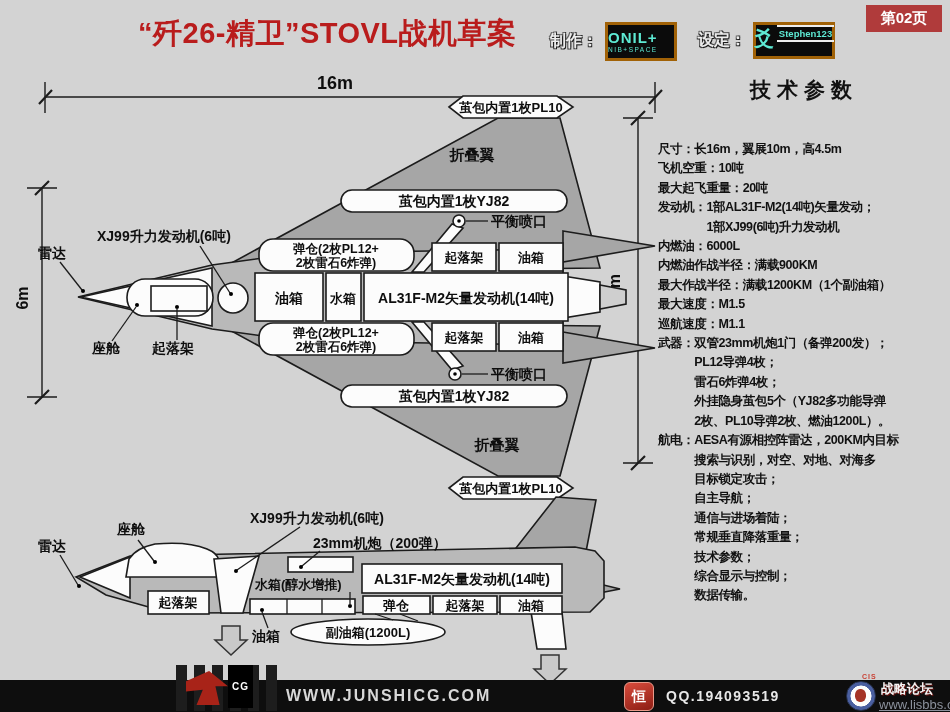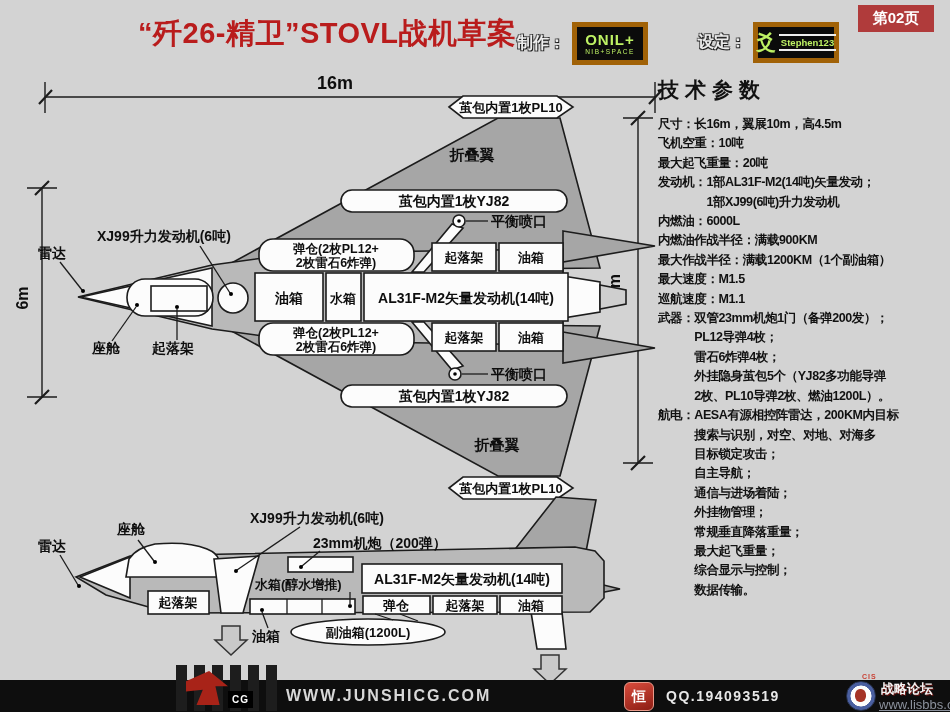--- a/index.html
+++ b/index.html
@@ -1,36 +1,36 @@
 <!DOCTYPE html>
 <html><head>
 <meta charset="utf-8">
 <style>
   html,body{margin:0;padding:0;background:#888;}
   .page{position:relative;width:950px;height:712px;background:#d3d3d3;overflow:hidden;
         font-family:"Liberation Sans",sans-serif;color:#111;}
   
-  .badge{position:absolute;right:16px;top:5px;width:76px;height:27px;background:#b03b3b;color:#fff;
+  .badge{position:absolute;right:8px;top:5px;width:76px;height:27px;background:#b03b3b;color:#fff;
          font-weight:bold;font-size:15px;display:flex;align-items:center;justify-content:center;}
   .title{position:absolute;left:138px;top:14px;margin:0;font-size:29px;font-weight:900;color:#b91c1c;letter-spacing:0.5px;white-space:nowrap;}
   .credit{position:absolute;top:22px;display:flex;align-items:center;gap:7px;}
   .credit .lbl{font-size:16px;font-weight:900;color:#ededed;
                text-shadow:1px 1px 0 #1a1a1a,-1px -1px 0 #666,1px -1px 0 #333,-1px 1px 0 #333;}
-  .producer{left:517px;}
+  .producer{left:550px;}
   .designer{left:698px;}
-  .logo-box{background:#0b0b0b;border:5px solid #a16207;color:#bef264;display:flex;align-items:center;justify-content:center;}
+  .logo-box{background:#0b0b0b;border:3px solid #a16207;color:#5eead4;display:flex;align-items:flex-start;justify-content:center;}
   .onil{flex-direction:column;width:66px;height:33px;line-height:1;}
   .onil-main{font-size:15px;font-weight:900;letter-spacing:1px;}
   .onil-sub{font-size:6.5px;letter-spacing:1.5px;margin-top:2px;}
   .steph{width:76px;height:31px;gap:3px;}
   .steph-glyph{font-size:20px;font-weight:900;}
   .steph-name{font-size:9.5px;font-weight:bold;border-top:2px solid #eee;border-bottom:2px solid #eee;padding:1px 2px;}
   
   .specs{position:absolute;left:658px;top:76px;width:292px;}
-  .specs h2{margin:0 0 11px 0;font-size:21px;font-weight:900;letter-spacing:6px;}
+  .specs h2{margin:0 0 36px 0;text-align:center;font-size:21px;font-weight:900;letter-spacing:6px;}
   .spec-line{font-size:12.5px;font-weight:bold;line-height:19.4px;letter-spacing:-0.4px;white-space:nowrap;}
   
   svg.diagram{position:absolute;left:0;top:0;}
   .fus{fill:#b9b9b9;stroke:#1c1c1c;stroke-width:1.6;}
   .wing{fill:#a6a6a6;stroke:#1c1c1c;stroke-width:1.6;}
   .wht{fill:#fcfcfc;stroke:#1c1c1c;stroke-width:1.6;}
   .nzl{fill:#cfcfcf;stroke:#1c1c1c;stroke-width:1.6;}
   .dim{stroke:#1c1c1c;stroke-width:1.4;fill:none;}
   .slash{stroke:#1c1c1c;stroke-width:2.2;fill:none;}
   .ldr{stroke:#1c1c1c;stroke-width:1.3;fill:none;}
@@ -42,21 +42,21 @@
   .footer{position:absolute;left:0;top:680px;width:950px;height:32px;background:#0e0e0e;}
   .site{position:absolute;left:286px;top:7px;font-size:16px;font-weight:bold;color:#d8d8d8;letter-spacing:2px;}
   .qq{position:absolute;left:666px;top:8px;font-size:14px;font-weight:bold;color:#e8e8e8;letter-spacing:1.5px;}
   .redlogo{position:absolute;left:624px;top:2px;width:28px;height:27px;border-radius:6px;
            background:linear-gradient(160deg,#d94c3c,#8c1d14);border:1px solid #e89a8a;
            color:#fff;font-size:14px;font-weight:bold;display:flex;align-items:center;justify-content:center;}
   .cglogo{position:absolute;left:176px;top:-15px;width:106px;height:46px;}
   .cg-bars{position:absolute;inset:0;background:repeating-linear-gradient(90deg,#1d1d1d 0 11px,rgba(0,0,0,0) 11px 18px);}
   .cg-red{position:absolute;left:10px;top:6px;width:42px;height:34px;background:#a82318;
           clip-path:polygon(0 30%,55% 0,100% 45%,70% 45%,80% 100%,25% 100%,40% 55%,0 60%);}
-  .cg-chip{position:absolute;left:52px;bottom:3px;background:#000;color:#fff;font-size:10px;font-weight:900;padding:3px 4px;letter-spacing:1px;margin-top:21px;}
+  .cg-chip{position:absolute;left:52px;bottom:3px;background:#000;color:#fff;font-size:10px;font-weight:900;padding:16px 4px;letter-spacing:1px;margin-top:21px;}
   .forum{position:absolute;right:4px;top:-8px;width:112px;height:42px;}
   .forum-cis{position:absolute;left:28px;top:1px;color:#c94134;font-size:7px;font-weight:bold;letter-spacing:1px;}
   .forum-emblem{position:absolute;left:12px;top:9px;width:28px;height:28px;border-radius:50%;
                 background:radial-gradient(circle,#fdfdfd 52%,#4a5fa0 54%);border:1px solid #27324f;}
   .forum-emblem .blob{position:absolute;left:8px;top:7px;width:11px;height:13px;background:#a53326;border-radius:45%;}
   .forum-name{position:absolute;left:47px;top:8px;font-size:13px;font-weight:700;color:#f4f4f4;text-shadow:1px 1px 0 #6e1410;}
   .forum-url{position:absolute;left:45px;top:25px;font-size:13px;color:#8b919c;text-decoration:underline;}
 </style>
 </head>
 <body>
@@ -248,23 +248,22 @@
     <div class="spec-line">武器：双管23mm机炮1门（备弹200发）；</div>
     <div class="spec-line">　　　PL12导弹4枚；</div>
     <div class="spec-line">　　　雷石6炸弹4枚；</div>
     <div class="spec-line">　　　外挂隐身茧包5个（YJ82多功能导弹</div>
     <div class="spec-line">　　　2枚、PL10导弹2枚、燃油1200L）。</div>
     <div class="spec-line">航电：AESA有源相控阵雷达，200KM内目标</div>
     <div class="spec-line">　　　搜索与识别，对空、对地、对海多</div>
     <div class="spec-line">　　　目标锁定攻击；</div>
     <div class="spec-line">　　　自主导航；</div>
     <div class="spec-line">　　　通信与进场着陆；</div>
-    <div class="spec-line">　　　外挂物管理；</div>
     <div class="spec-line">　　　常规垂直降落重量；</div>
-    <div class="spec-line">　　　最大起飞重量；</div>
+    <div class="spec-line">　　　技术参数；</div>
     <div class="spec-line">　　　综合显示与控制；</div>
     <div class="spec-line">　　　数据传输。</div>
   </aside>
 
   <footer class="footer">
     <div class="cglogo">
       <div class="cg-bars"></div>
       <div class="cg-red"></div>
       <div class="cg-chip">CG</div>
     </div>

